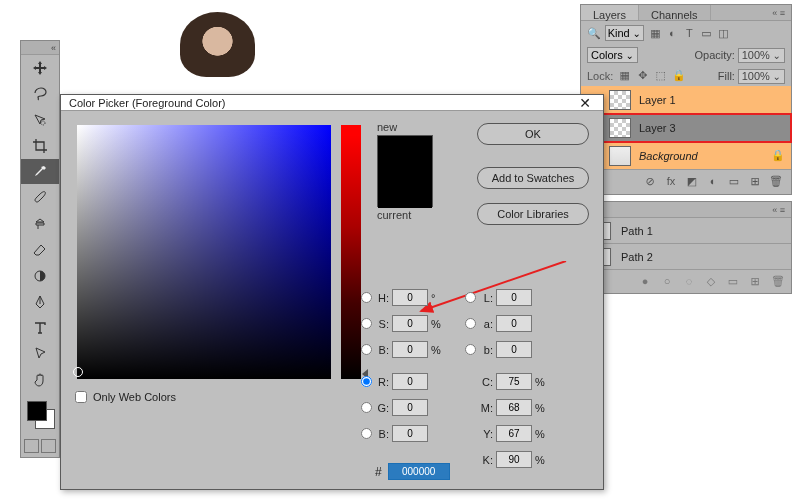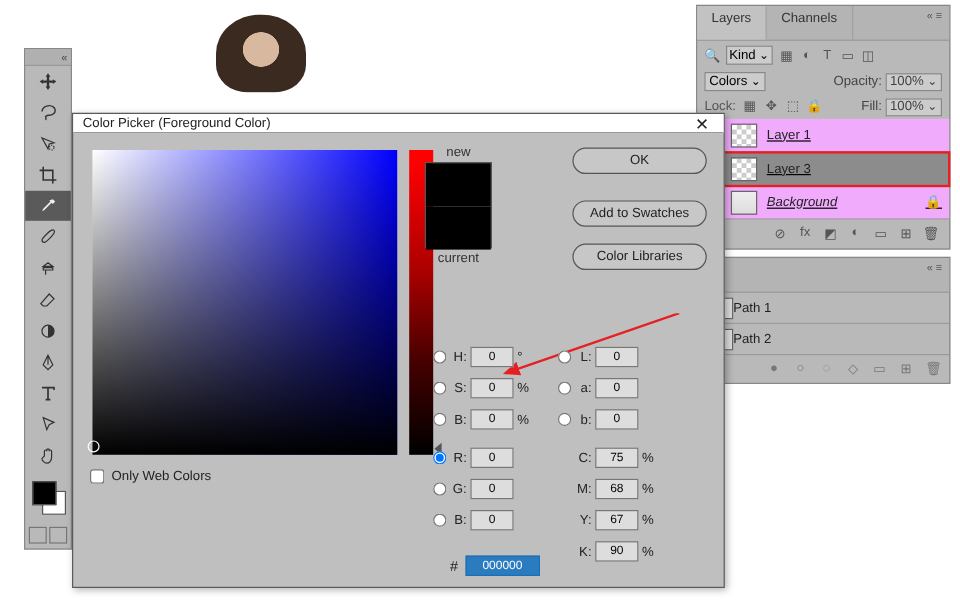--- a/index.html
+++ b/index.html
@@ -18,63 +18,63 @@
 .tool.selected { background: #5a5a5a; color: #eee; }
 .swatch-pair { height: 38px; position: relative; margin-top:4px;}
 .swatch-bg { position:absolute; left:14px; top:12px; width:20px; height:20px; background:#fff; border:1px solid #555;}
 .swatch-fg { position:absolute; left:6px; top:4px; width:20px; height:20px; background:#000; border:1px solid #555;}
 .mode-icons { display:flex; gap:2px; padding:4px 3px;}
 .mode-icons div{ width:15px; height:14px; border:1px solid #777;}
 
 
 .right-stack { position: absolute; right: 8px; top: 4px; width: 212px; }
 .panel { background: #b9b9b9; border:1px solid #888; margin-bottom: 6px; }
-.panel-tabs { display:flex; background:#b4b4b4; height:29px; border-bottom:1px solid #999;text-align:center;}
+.panel-tabs { display:flex; background:#b4b4b4; height:16px; border-bottom:1px solid #999;text-align:center;}
 .panel-tab { padding:4px 12px; color:#333; border-right:1px solid #a0a0a0;}
 .panel-tab.active { background:#c2c2c2; }
 .panel-coll { margin-left:auto; padding:3px 6px; font-size:9px; color:#555;}
 .layer-ctrl { padding:4px 6px; display:flex; align-items:center; gap:4px;}
 .layer-ctrl .srch{ border:1px solid #888; background:#ccc; padding:1px 2px; font-size:10px;}
 .filter-icons { display:flex; gap:2px; color:#555; }
 .filter-icons span { width:15px; text-align:center; }
 .mode-row { display:flex; padding:2px 6px 4px; align-items:center; gap:6px;}
 .mode-row select, .opacity-box, .fill-box { border:1px solid #888; background:#ccc; font-size:10px; padding:1px 3px;}
 .opacity-wrap{ margin-left:auto; font-size:10px; color:#444;}
 .lock-row { display:flex; padding:2px 6px 4px; align-items:center; gap:5px; color:#555; font-size:10px;}
 .lock-row .ic{ width:13px; text-align:center;}
 .fill-wrap{margin-left:auto; font-size:10px; color:#444;}
-.layer-list { background:#f0abfc;text-decoration:underline;}
+.layer-list { background:#fdba74;}
 .layer-item { display:flex; align-items:center; height:28px; border-bottom:1px solid #9a9a9a; padding:0 6px; gap:8px;}
 .layer-item.selected { background:#8c8c8c; outline:2px solid #e62020; outline-offset:-1px;}
 .eye { width:14px; font-size:11px; color:#333;}
 .thumb { width:22px; height:20px; border:1px solid #666; background:#fff;}
 .thumb.checker { background: repeating-conic-gradient(#ccc 0 25%, #fff 0 50%) 0 0/8px 8px;}
 .thumb.bg { background: linear-gradient(#eee,#ddd);}
 .layer-name { color:#222; }
 .layer-item .lock2 { margin-left:auto; color:#555;}
 .panel-foot { display:flex; gap:7px; padding:5px 8px; color:#555; justify-content:flex-end; height:24px;}
 .panel-foot span{ width:14px; text-align:center; font-size:11px;}
-.paths-list .path-item{ display:flex; align-items:center; height:26px; padding:0 10px; gap:0; border-bottom:1px solid #9a9a9a; color:#222;}
+.paths-list .path-item{ display:flex; align-items:center; height:26px; padding:0 10px; gap:10px; border-bottom:1px solid #9a9a9a; color:#222;}
 .paths-list .pthumb{ width:20px; height:18px; border:1px solid #666; background:#ddd;}
 .paths-foot{ display:flex; gap:10px; padding:5px 8px; justify-content:flex-end; color:#777;}
 .paths-foot span{ width:12px; text-align:center;}
 
 
 .dialog { position:absolute; left:60px; top:94px; width:544px; height:396px; background:#bfbfbf; border:1px solid #5a5a5a; box-shadow:2px 2px 6px rgba(0,0,0,.3);}
 .tbar { height:16px; background:#fff; border-bottom:1px solid #999; display:flex; align-items:center; padding:0 8px;}
 .tbar .title{ color:#222;}
 .tbar .x{ margin-left:auto; font-size:14px; color:#222; padding:0 4px;}
 .dcontent{ position:relative; padding:12px;}
 .sv-field{ position:absolute; left:16px; top:14px; width:254px; height:254px;
   background: linear-gradient(to top, #000, transparent), linear-gradient(to right, #fff, #00f);}
 .sv-cursor{ position:absolute; left:12px; top:256px; width:10px; height:10px; border:1px solid #fff; border-radius:50%;}
 .hue-strip{ position:absolute; left:280px; top:14px; width:20px; height:254px;
   background: linear-gradient(to bottom,#f00,#f00 4%,#a00 40%,#400 70%,#000);}
 .hue-ptr{ position:absolute; left:301px; top:258px; width:0;height:0; border-top:5px solid transparent;border-bottom:5px solid transparent;border-right:6px solid #555;}
-.newcur-wrap{ position:absolute; left:293px; top:10px; text-align:center;}
+.newcur-wrap{ position:absolute; left:316px; top:10px; }
 .newcur-wrap .lbl{ color:#333; font-size:11px;}
 .newcur{ width:56px; height:72px; border:1px solid #555; margin:2px 0;}
 .newcur .top{ height:36px; background:#000;}
 .newcur .bot{ height:36px; background:#000;}
 .arrow{ position:absolute; left:350px; top:150px; pointer-events:none;}
 .btn{ display:block; width:108px; height:22px; border:1px solid #555; border-radius:11px; background:#c7c7c7; color:#222; text-align:center; line-height:20px; margin-bottom:8px;}
 .btns{ position:absolute; right:14px; top:12px;}
 .btnw{ width:112px;}
 .owc{ position:absolute; left:14px; top:280px; display:flex; align-items:center; gap:6px; color:#222;}
 .owc input{ width:12px; height:12px;}

